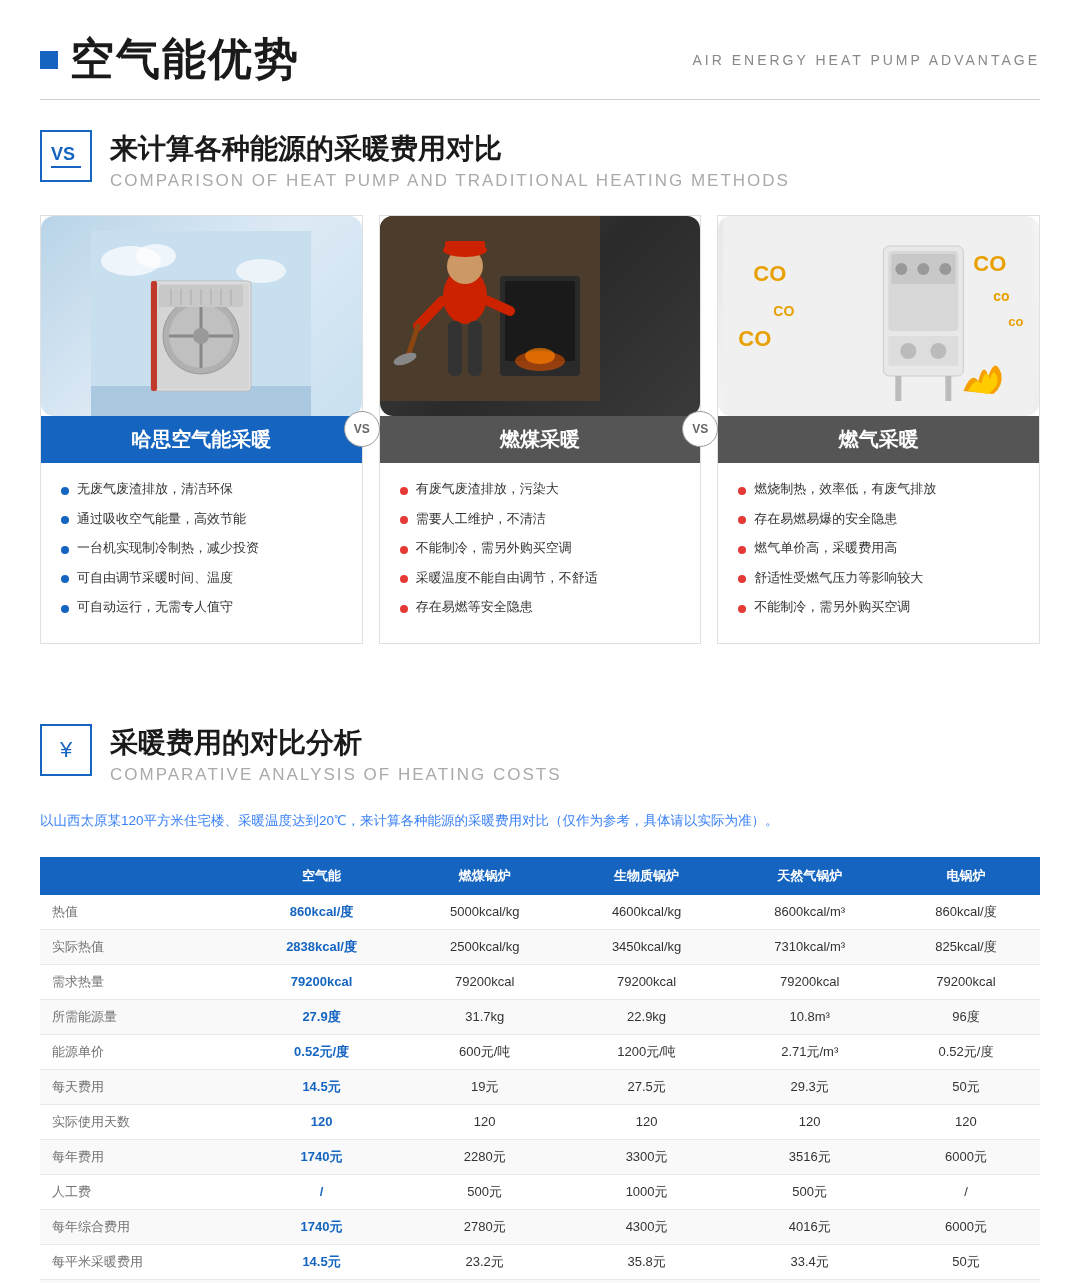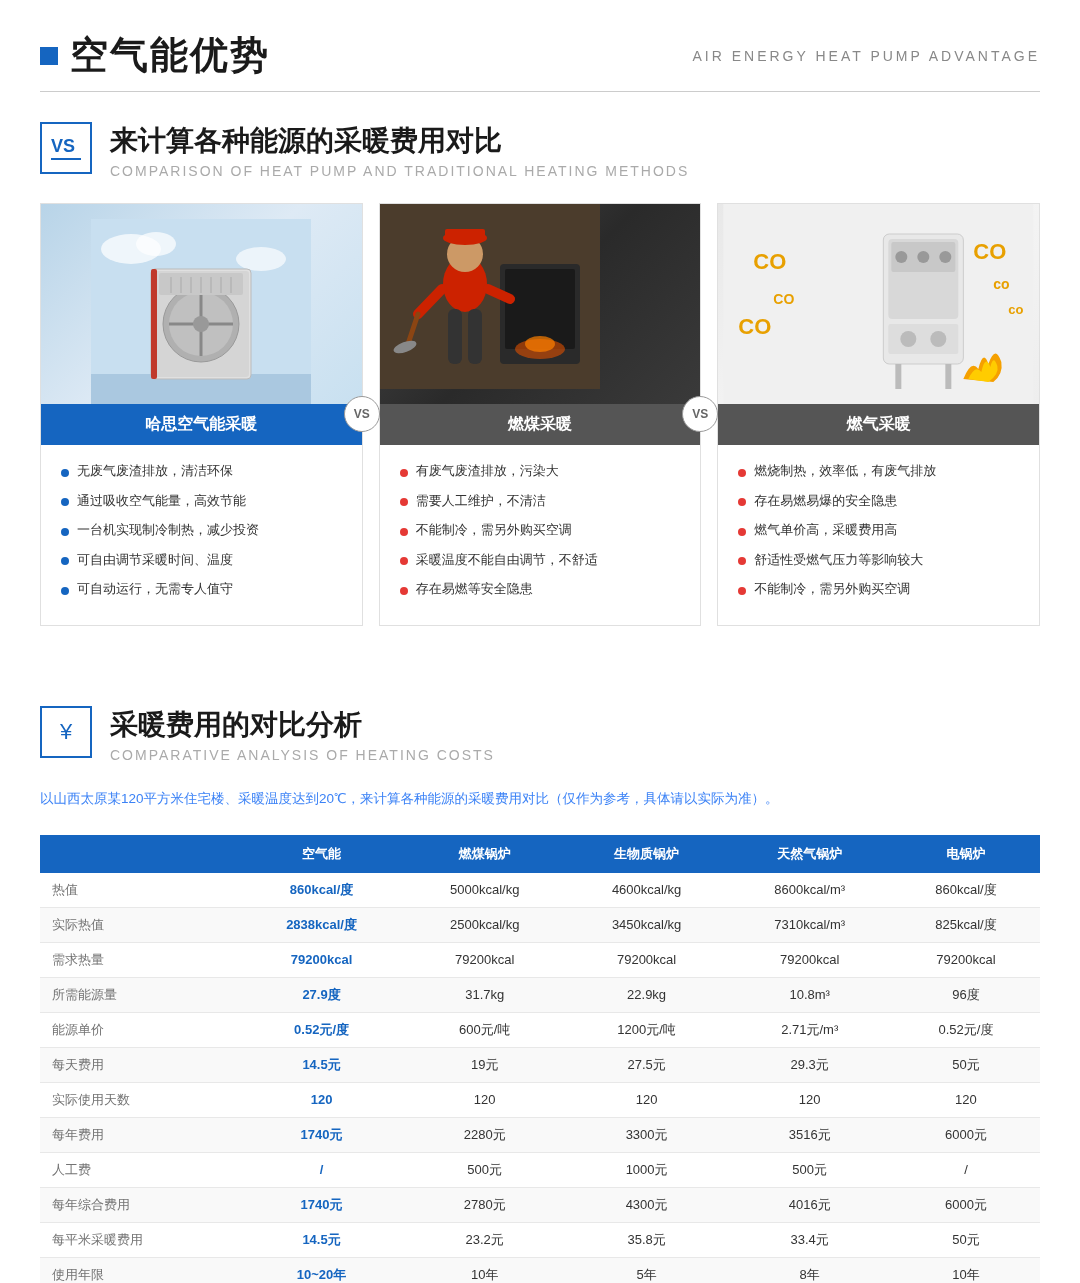--- a/index.html
+++ b/index.html
@@ -4,43 +4,43 @@
   <style>
     * { box-sizing: border-box; margin: 0; padding: 0; }
     body { font-family: 'Microsoft YaHei', SimHei, sans-serif; background: #fff; color: #333; width: 1080px; }
 
     .page { padding: 30px 40px; }
 
     
     .page-header { display: flex; align-items: center; justify-content: space-between; margin-bottom: 6px; }
     .header-left { display: flex; align-items: center; gap: 12px; }
     .header-icon { width: 18px; height: 18px; background: #1565C0; display: inline-block; }
-    .header-title { font-size: 38px; font-weight: 900; color: #1a1a1a; letter-spacing: 2px; }
+    .header-title { font-size: 44px; font-weight: 900; color: #1a1a1a; letter-spacing: 2px; }
     .header-subtitle { font-size: 14px; color: #888; letter-spacing: 3px; }
     .header-divider { border: none; border-top: 1px solid #ccc; margin: 10px 0 30px 0; }
 
     
     .section-header { display: flex; align-items: flex-start; gap: 18px; margin-bottom: 24px; }
     .section-icon-box { width: 52px; height: 52px; border: 2px solid #1565C0; display: flex; align-items: center; justify-content: center; flex-shrink: 0; }
     .section-icon-vs { font-size: 18px; font-weight: 900; color: #1565C0; line-height: 1; }
     .section-icon-vs-line { width: 30px; height: 2px; background: #1565C0; margin-top: 3px; }
     .section-icon-yen { font-size: 22px; color: #1565C0; }
     .section-title-wrap { display: flex; flex-direction: column; justify-content: center; }
     .section-title { font-size: 28px; font-weight: 900; color: #1a1a1a; }
-    .section-sub { font-size: 14px; color: #aaa; letter-spacing: 2px; margin-top: 3px; }
+    .section-sub { font-size: 17px; color: #aaa; letter-spacing: 2px; margin-top: 3px; }
 
     
     .cards-row { display: flex; gap: 16px; margin-bottom: 40px; }
     .card { flex: 1; border: 1px solid #e0e0e0; display: flex; flex-direction: column; }
-    .card-image { width: 100%; height: 200px; position: relative; overflow: hidden; }
+    .card-image { width: 100%; height: 200px; position: relative; overflow: hidden; border-radius: 13px; }
     .card-img-bg-blue { background: linear-gradient(135deg, #b8d4e8 0%, #deeaf5 50%, #c8e0f0 100%); }
     .card-img-bg-dark { background: linear-gradient(135deg, #4a4a4a 0%, #2a2a2a 50%, #3a3a3a 100%); }
     .card-img-bg-gray { background: linear-gradient(135deg, #e8e8e8 0%, #f5f5f5 50%, #eeeeee 100%); }
 
-    .card-label { text-align: center; padding: 10px; font-size: 16px; font-weight: 700; color: #fff; }
+    .card-label { text-align: center; padding: 10px; font-size: 20px; font-weight: 700; color: #fff; }
     .label-blue { background: #1565C0; }
     .label-dark { background: #555; }
     .card-bullets { padding: 16px 20px; flex: 1; }
     .bullet-item { display: flex; align-items: center; gap: 8px; margin-bottom: 10px; font-size: 13px; line-height: 1.5; }
     .bullet-dot { width: 8px; height: 8px; border-radius: 50%; background: #1565C0; flex-shrink: 0; margin-top: 4px; }
     .bullet-dot-red { background: #e53935; }
 
     
     .vs-label { position: absolute; right: -18px; top: 50%; transform: translateY(-50%); background: #fff; border: 1px solid #999; border-radius: 50%; width: 36px; height: 36px; display: flex; align-items: center; justify-content: center; font-size: 12px; font-weight: 700; color: #666; z-index: 10; }
 

